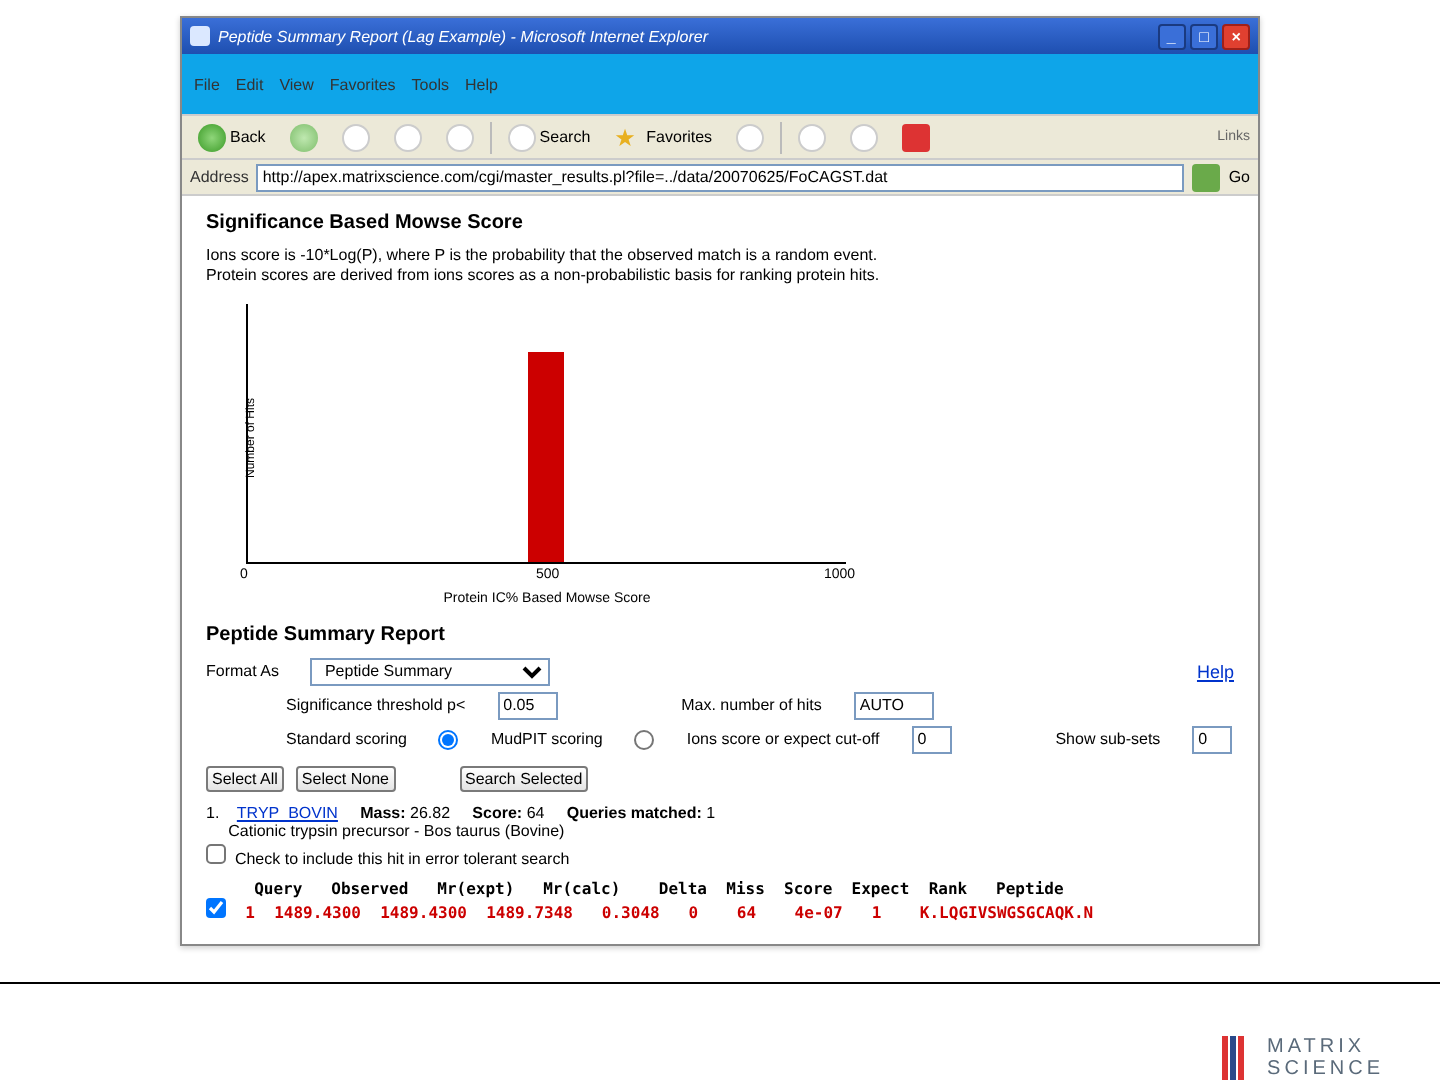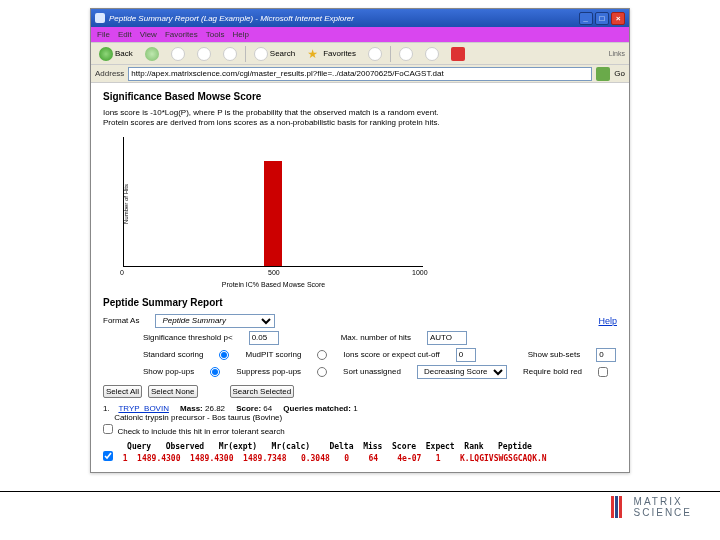--- a/index.html
+++ b/index.html
@@ -6,21 +6,21 @@
   body { font-family: Arial, sans-serif; font-size: 9px; background: #fff; width: 720px; height: 540px; position: relative; }
   .slide { width: 720px; height: 540px; position: relative; }
   .browser-shot { position: absolute; top: 8px; left: 90px; width: 540px; height: 465px; border: 1px solid #888; background: #fff; box-shadow: 0 1px 3px rgba(0,0,0,0.2); }
   .titlebar { height: 18px; background: linear-gradient(#3a6fd8, #1e4fb0); color: #fff; display: flex; align-items: center; padding: 0 4px; font-size: 8px; font-style: italic; }
   .titlebar .favicon { width: 10px; height: 10px; background: #dbe8ff; margin-right: 4px; border-radius: 2px; }
   .titlebar .winbtns { margin-left: auto; display: flex; gap: 2px; }
   .titlebar .wb { width: 14px; height: 13px; display: flex; align-items: center; justify-content: center; font-size: 8px; font-weight: bold; border-radius: 2px; }
   .wb.min { background: #3a6fd8; border: 1px solid #1a3a80; }
   .wb.max { background: #3a6fd8; border: 1px solid #1a3a80; }
   .wb.close { background: #e04030; border: 1px solid #a02018; }
-  .menubar { height: 16px; background: #d946ef; border-bottom: 1px solid #ccc; display: flex; align-items: center; gap: 8px; padding: 0 6px; font-size: 8px; color: #333; }
+  .menubar { height: 31px; background: #0ea5e9; border-bottom: 1px solid #ccc; display: flex; align-items: center; gap: 8px; padding: 0 6px; font-size: 8px; color: #333; }
   .toolbar1 { height: 22px; background: #ece9d8; border-bottom: 1px solid #ccc; display: flex; align-items: center; gap: 4px; padding: 0 4px; font-size: 8px; }
   .tbtn { display: flex; align-items: center; gap: 2px; padding: 1px 4px; border-radius: 2px; }
   .ticon { width: 14px; height: 14px; border-radius: 50%; display: inline-block; }
   .backico { background: radial-gradient(#8fd67a, #3a9a26); }
   .fwdico { background: radial-gradient(#bfe8b0, #7dbd6a); }
   .stopico { background: #fff; border: 1px solid #ccc; }
   .homeico { background: #fff; border: 1px solid #ccc; }
   .searchico { background: #fff; border: 1px solid #ccc; }
   .favico { width: 14px; height: 14px; display: inline-block; color: #e8b020; font-size: 12px; }
   .pdfico { width: 14px; height: 14px; background: #d33; border-radius: 2px; }
@@ -44,21 +44,21 @@
   .btn { font-size: 8px; border: 1px solid #7a7a7a; background: linear-gradient(#fff,#e4e4e4); padding: 1px 2px; border-radius: 2px; }
   .help { color: #0033cc; text-decoration: underline; font-size: 9px; margin-left: auto; }
   .btnrow { display: flex; gap: 6px; margin: 6px 0; }
   .hit { font-size: 8px; margin-top: 4px; }
   .hit .hitnum { color: #0033cc; text-decoration: underline; }
   .peptab { font-family: monospace; font-size: 8px; margin-top: 6px; }
   .peptab .ph { font-weight: bold; }
   .peptab .red { color: #cc0000; font-weight: bold; }
   .footer-rule { position: absolute; left: 0; bottom: 48px; width: 720px; height: 1px; background: #000; }
   .footer-text { position: absolute; left: 28px; bottom: 18px; font-size: 16px; color: #000; }
-  .logo { position: absolute; right: 28px; bottom: 22px; display: flex; align-items: flex-start; gap: 12px; }
+  .logo { position: absolute; right: 28px; bottom: 0; display: flex; align-items: flex-start; gap: 12px; }
   .logo .bars { display: flex; gap: 1px; align-items: flex-end; }
   .logo .b { width: 3px; }
   .logo .b1 { height: 22px; background: #d33; }
   .logo .b2 { height: 22px; background: #2a4a8a; }
   .logo .b3 { height: 22px; background: #d33; }
   .logo .txt { font-size: 10px; color: #5a6a7a; letter-spacing: 2px; line-height: 1.1; }
 </style>
 </head>
 <body>
 
@@ -143,50 +143,40 @@
         <span class="xtick" style="left:144px;">500</span>
         <span class="xtick" style="left:288px;">1000</span>
         <span class="xlabel">Protein IC% Based Mowse Score</span>
       </div>
 
       <div style="height:24px;"></div>
       <h4>Peptide Summary Report</h4>
 
       <div class="formrow">
         <label>Format As</label>
-        <select style="width:120px;font-style:italic;"><option>Peptide Summary</option></select>
+        <select style="width:120px;"><option>Peptide Summary</option></select>
         <a class="help">Help</a>
       </div>
       <div class="formrow" style="padding-left:40px;">
         <label>Significance threshold p&lt;</label>
         <input type="text" style="width: 30px;" value="0.05">
         <span style="width:30px;"></span>
         <label>Max. number of hits</label>
         <input type="text" style="width: 40px;" value="AUTO">
       </div>
       <div class="formrow" style="padding-left:40px;">
         <label>Standard scoring</label>
         <input type="radio" checked="" style="">
         <label>MudPIT scoring</label>
         <input type="radio" style="">
         <label>Ions score or expect cut-off</label>
         <input type="text" style="width: 20px;" value="0">
         <span style="width:20px;"></span>
         <label>Show sub-sets</label>
         <input type="text" style="width: 20px;" value="0">
-      </div>
-      <div class="formrow" style="padding-left:40px;">
-        <label>Show pop-ups</label>
-        <input type="radio" checked="" style="">
-        <label>Suppress pop-ups</label>
-        <input type="radio" style="">
-        <label>Sort unassigned</label>
-        <select style="width:90px;"><option>Decreasing Score</option></select>
-        <label>Require bold red</label>
-        <input type="checkbox" style="">
       </div>
 
       <div class="btnrow">
         <button class="btn">Select All</button>
         <button class="btn">Select None</button>
         <span style="width:20px;"></span>
         <button class="btn">Search Selected</button>
       </div>
 
       <div class="hit">

